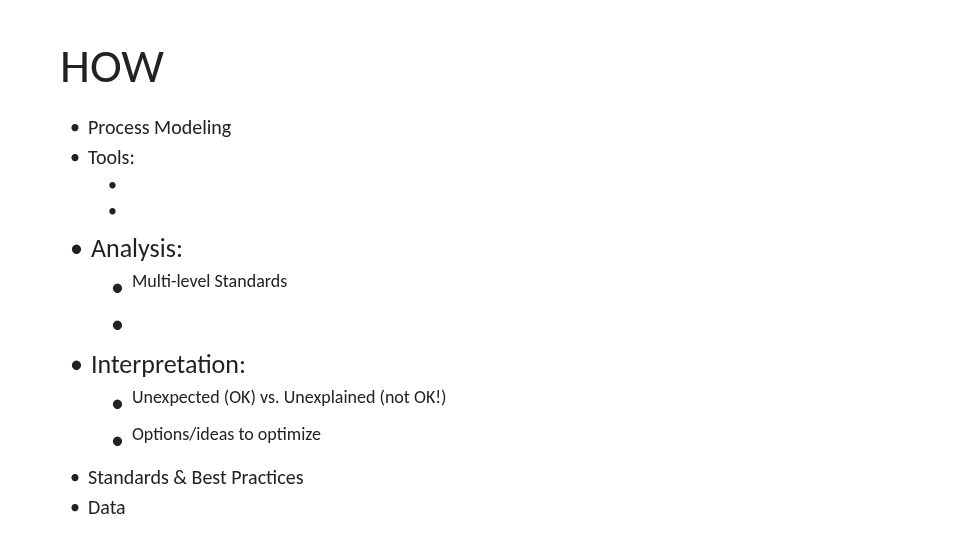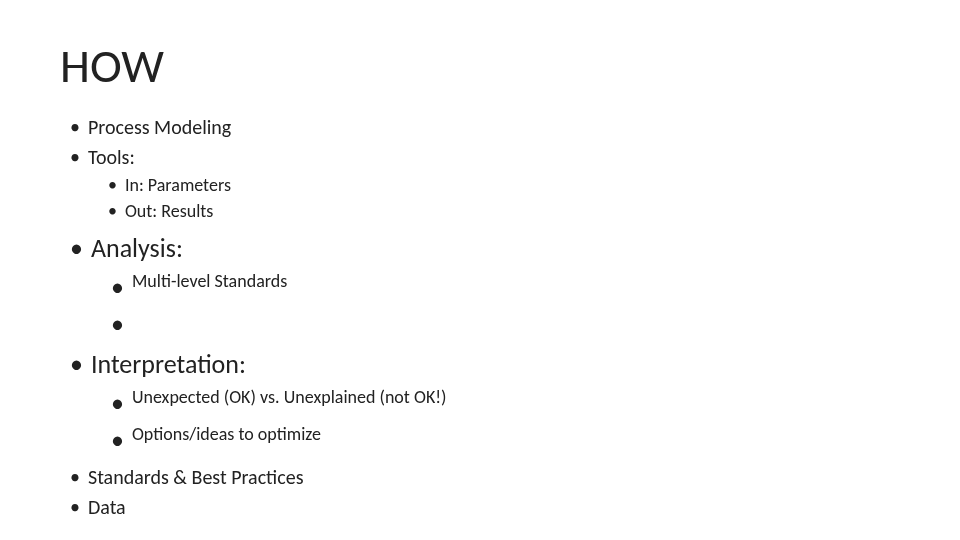--- a/index.html
+++ b/index.html
@@ -105,25 +105,23 @@
         <span class="item-content">Process Modeling</span>
       </li>
 
       <li>
         <span class="bullet">•</span>
         <div class="item-content">
           <span>Tools:</span>
           <ul class="level2">
             <li>
               <span class="bullet">•</span>
-              <span>In: Parameters</span>
             </li>
             <li>
               <span class="bullet">•</span>
-              <span>Out: Results</span>
             </li>
           </ul>
         </div>
       </li>
 
       <li class="large-text">
         <span class="bullet">•</span>
         <div class="item-content">
           <span>Analysis:</span>
           <ul class="level2">

